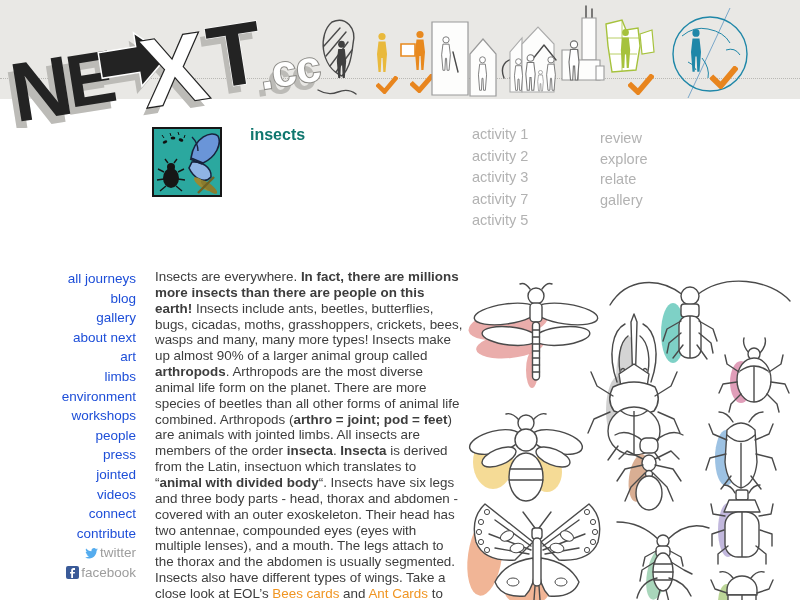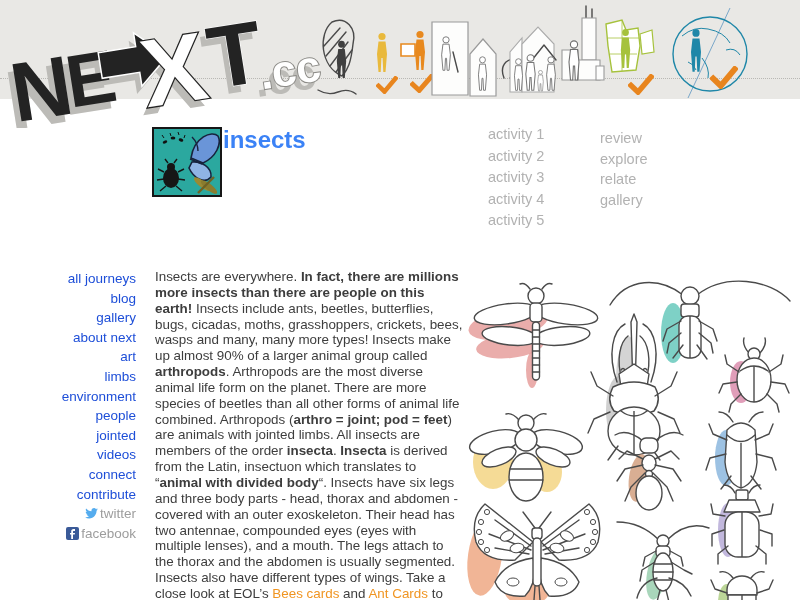--- a/index.html
+++ b/index.html
@@ -7,22 +7,22 @@
        font-family:"Liberation Sans",sans-serif;-webkit-font-smoothing:antialiased}
   svg{display:block}
   
   .header-band{position:absolute;top:0;left:0;width:800px;height:99px;background:var(--header-bg)}
   .dotline{position:absolute;top:78px;left:0;width:800px;height:0;border-top:1px dotted #b9b8b4}
   .logo-wrap{position:absolute;top:0;left:4px;width:318px;height:128px;cursor:pointer}
   .sk{position:absolute}
   .sk path,.sk rect,.sk circle,.sk polygon,.sk line{vector-effect:non-scaling-stroke}
   
   .thumb{position:absolute;left:152px;top:127px;width:70px;height:70px;border:2px solid #161616;box-sizing:border-box}
-  .page-title{position:absolute;left:223px;top:126px;font-size:24px;font-weight:bold;color:#3b82f6;margin:0}
-  .activities{position:absolute;left:488px;top:124px}
+  .page-title{position:absolute;left:250px;top:126px;font-size:16px;font-weight:bold;color:#0f766e;margin:0}
+  .activities{position:absolute;left:472px;top:124px}
   .subnav{position:absolute;left:600px;top:128px}
   .nav-link{font-size:14.5px;color:#b2b2b2;line-height:21.5px;cursor:pointer}
   .subnav .nav-link{line-height:20.5px}
   
   .sidebar{position:absolute;left:0;top:269px;width:136px;text-align:right}
   .side-link{font-size:13.5px;color:#1d4ed8;line-height:19.6px;cursor:pointer}
   .social-row{display:flex;justify-content:flex-end;align-items:center;gap:2px;
               font-size:13.5px;color:#9d9d9d;line-height:19.6px;cursor:pointer}
   
   .article{position:absolute;left:155px;top:269px;width:309px;font-size:13.4px;
@@ -167,40 +167,42 @@
     <ellipse cx="55" cy="58" rx="10" ry="3.2" transform="rotate(38 55 58)" fill="#8a7c2e"></ellipse>
     <line x1="44" y1="64" x2="60" y2="48" stroke="#6f6224" stroke-width="2.4"></line>
   </svg>
 </div>
 <h1 class="page-title">insects</h1>
 
 <nav class="activities" id="activities">
     <div class="nav-link">activity 1</div>
     <div class="nav-link">activity 2</div>
     <div class="nav-link">activity 3</div>
-    <div class="nav-link">activity 4</div>
+    <div class="nav-link">activity 7</div>
     <div class="nav-link">activity 5</div>
   </nav>
 <nav class="subnav" id="subnav">
     <div class="nav-link">review</div>
     <div class="nav-link">explore</div>
     <div class="nav-link">relate</div>
     <div class="nav-link">gallery</div>
   </nav>
 
 <aside class="sidebar">
   <div id="sidebar-items">
       <div class="side-link">all journeys</div>
       <div class="side-link">blog</div>
       <div class="side-link">gallery</div>
       <div class="side-link">about next</div>
       <div class="side-link">art</div>
       <div class="side-link">limbs</div>
       <div class="side-link">environment</div>
+      <div class="side-link">workshops</div>
       <div class="side-link">people</div>
+      <div class="side-link">press</div>
       <div class="side-link">jointed</div>
       <div class="side-link">videos</div>
       <div class="side-link">connect</div>
       <div class="side-link">contribute</div>
     </div>
   <div class="social-row">
     <span>
       <svg width="13" height="11" viewBox="0 0 24 20">
           <path style="fill:var(--twitter-blue)" d="M24,2.3c-.9.4-1.8.7-2.8.8c1-.6,1.8-1.6,2.1-2.7c-.9.6-2,1-3.1,1.2C19.3.6,18.1,0,16.7,0c-2.6,0-4.8,2.1-4.8,4.8c0,.4,0,.7.1,1.1C8,5.7,4.5,3.8,2.1.9C1.7,1.6,1.4,2.4,1.4,3.3c0,1.7.8,3.1,2.1,4C2.7,7.3,2,7.1,1.3,6.7v.1c0,2.3,1.7,4.3,3.8,4.7c-.4.1-.8.2-1.3.2c-.3,0-.6,0-.9-.1c.6,1.9,2.4,3.3,4.5,3.3c-1.6,1.3-3.7,2-6,2c-.4,0-.8,0-1.2-.1C2.3,18.2,4.9,19,7.6,19c8.9,0,13.7-7.4,13.7-13.7v-.6C22.2,4.2,23.3,3.3,24,2.3z"></path>
         </svg>

